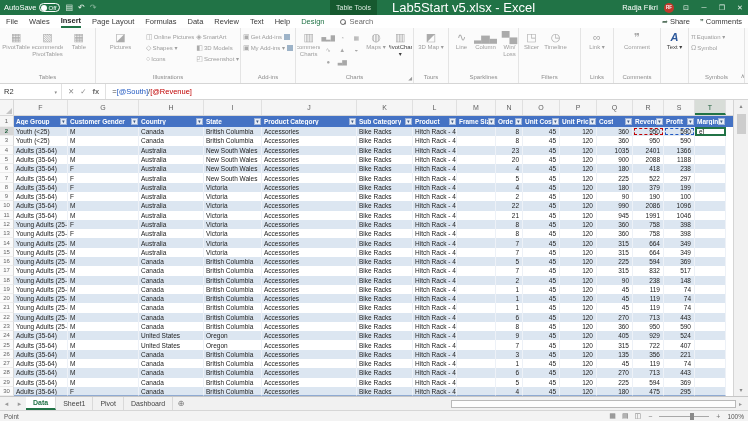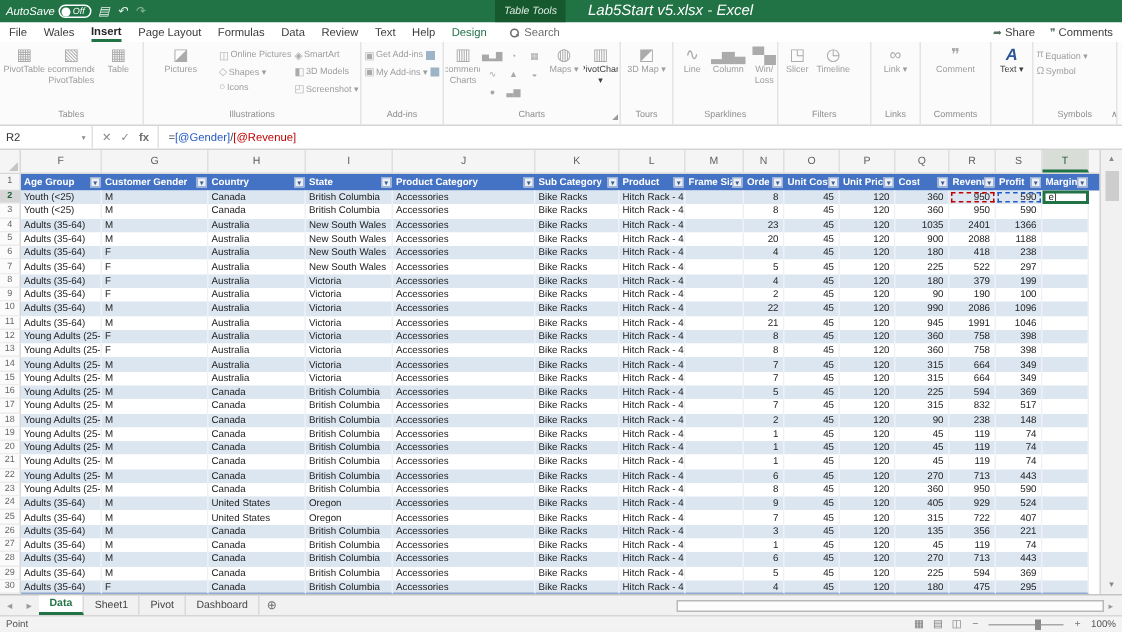--- a/index.html
+++ b/index.html
@@ -2,31 +2,31 @@
 <html style="--green: #217346; --green_dark: #16592f; --header_blue: #4472C4; --band_blue: #DCE6F1; --ref_blue: #2159C2; --ref_red: #C00000; --avatar_red: #C0392B;"><head>
 <meta charset="utf-8">
 <style>
   html,body{margin:0;padding:0;background:#e8e8e8;}
   *{box-sizing:border-box;font-family:"Liberation Sans",sans-serif;}
   #app{position:relative;width:748px;height:421px;background:#fff;overflow:hidden;
        font-family:"Liberation Sans",sans-serif;cursor:default;}
 
   
   .titlebar{position:absolute;top:0;left:0;right:0;height:15px;background:var(--green);
-            display:flex;align-items:center;color:#fff;font-size:7.5px;padding:0 4px;font-style:italic;}
+            display:flex;align-items:center;color:#fff;font-size:7.5px;padding:0 4px;}
   .tb-left{display:flex;align-items:center;gap:5px;}
   .pill{display:inline-flex;align-items:center;gap:2px;border:1px solid #fff;border-radius:5px;
         height:9px;padding:0 3px 0 1px;}
   .pill .knob{width:6px;height:6px;border-radius:50%;background:#fff;}
   .pill .st{font-size:6px;color:#fff;}
   .qat{font-size:8px;line-height:9px;color:#eaf3ec;}
   .ctx-tab{position:absolute;left:330px;top:0;height:15px;display:flex;align-items:center;
            padding:0 6px;background:var(--green_dark);font-size:7px;color:#dcebe0;}
   .doc-title{position:absolute;left:392px;top:0;height:15px;display:flex;align-items:center;
-             font-size:10px;color:#fff;}
+             font-size:13px;color:#fff;}
   .tb-right{position:absolute;right:2px;top:0;height:15px;display:flex;align-items:center;gap:6px;}
   .avatar{width:10px;height:10px;border-radius:50%;background:var(--avatar_red);color:#fff;
           font-size:4.5px;display:flex;align-items:center;justify-content:center;font-weight:bold;}
   .winbtn{font-size:7px;color:#e7f0ea;width:12px;text-align:center;}
 
   
   .menubar{position:absolute;top:15px;left:0;right:0;height:13px;background:#fff;
            display:flex;align-items:center;font-size:7.5px;color:#3b3b3b;padding:0 6px;}
   #menu-tabs{display:flex;gap:11px;align-items:center;}
   .mtab{padding:1px 0;}
@@ -138,20 +138,28 @@
             <span class="knob"></span>
             <span class="st">Off</span>
           </span>
       </span>
       <span class="qat">▤</span>
       <span class="qat">↶</span>
       <span class="qat" style="opacity:.5">↷</span>
     </div>
     <div class="ctx-tab">Table Tools</div>
     <div class="doc-title">Lab5Start v5.xlsx - Excel</div>
+    <div class="tb-right">
+      <span>Radja Fikri</span>
+      <span class="avatar">RF</span>
+      <span class="winbtn">⊡</span>
+      <span class="winbtn">─</span>
+      <span class="winbtn">❐</span>
+      <span class="winbtn">✕</span>
+    </div>
   </div>
 
   <div class="menubar">
     <div id="menu-tabs">
         <span class="mtab">File</span>
         <span class="mtab">Wales</span>
         <span class="mtab active">Insert</span>
         <span class="mtab">Page Layout</span>
         <span class="mtab">Formulas</span>
         <span class="mtab">Data</span>
@@ -358,21 +366,21 @@
   <div class="formulabar">
     <div class="namebox">
       <span>R2</span>
       <span class="dd">▾</span>
     </div>
     <div class="fxbtns">
       <span>✕</span>
       <span>✓</span>
       <span class="fx">fx</span>
     </div>
-    <div id="formula-text"><span style="color: rgb(68, 68, 68);">=</span><span style="color: rgb(33, 89, 194);">[@Gender]</span><span style="color: rgb(68, 68, 68);">/</span><span style="color: rgb(192, 0, 0);">[@Revenue]</span></div>
+    <div id="formula-text"><span style="color: rgb(68, 68, 68);">=</span><span style="color: rgb(33, 89, 194);">[@South]</span><span style="color: rgb(68, 68, 68);">/</span><span style="color: rgb(192, 0, 0);">[@Revenue]</span></div>
   </div>
 
   <div class="sheet">
     <div class="colheaders" id="col-headers">
         <div class="corner"></div>
         <div class="colh" style="width: 54px;">F</div>
         <div class="colh" style="width: 71px;">G</div>
         <div class="colh" style="width: 65px;">H</div>
         <div class="colh" style="width: 58px;">I</div>
         <div class="colh" style="width: 95px;">J</div>

